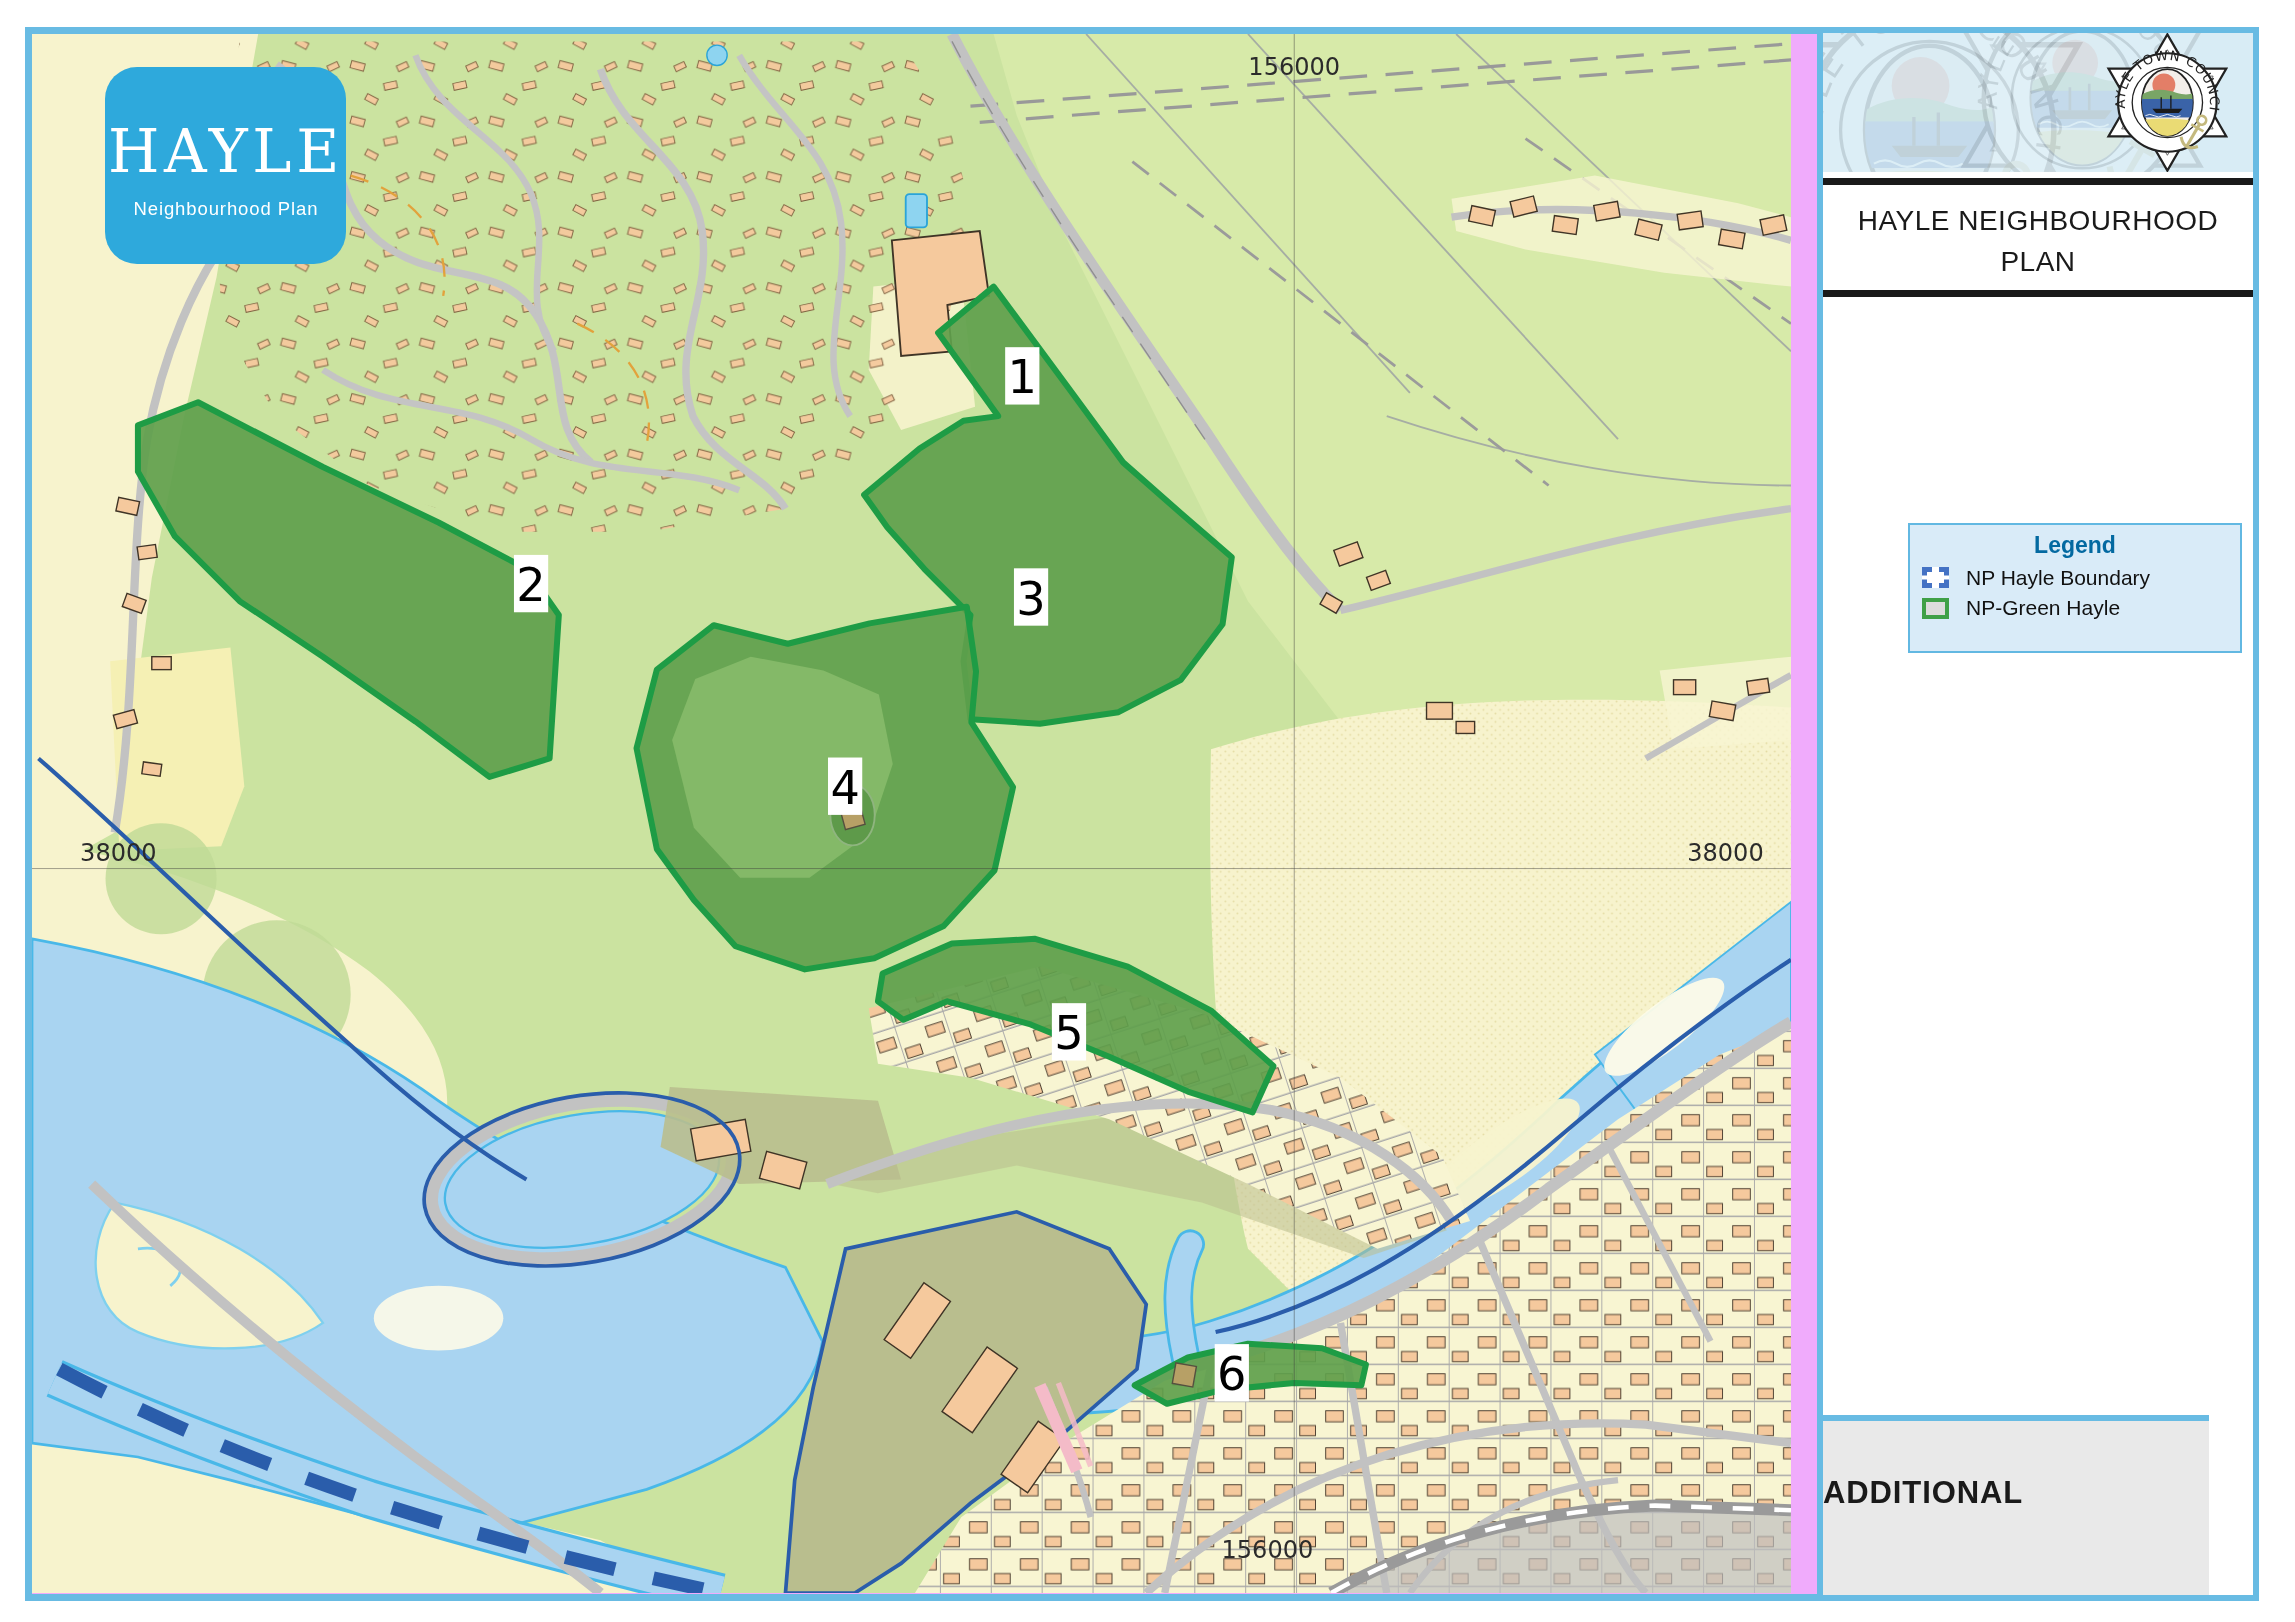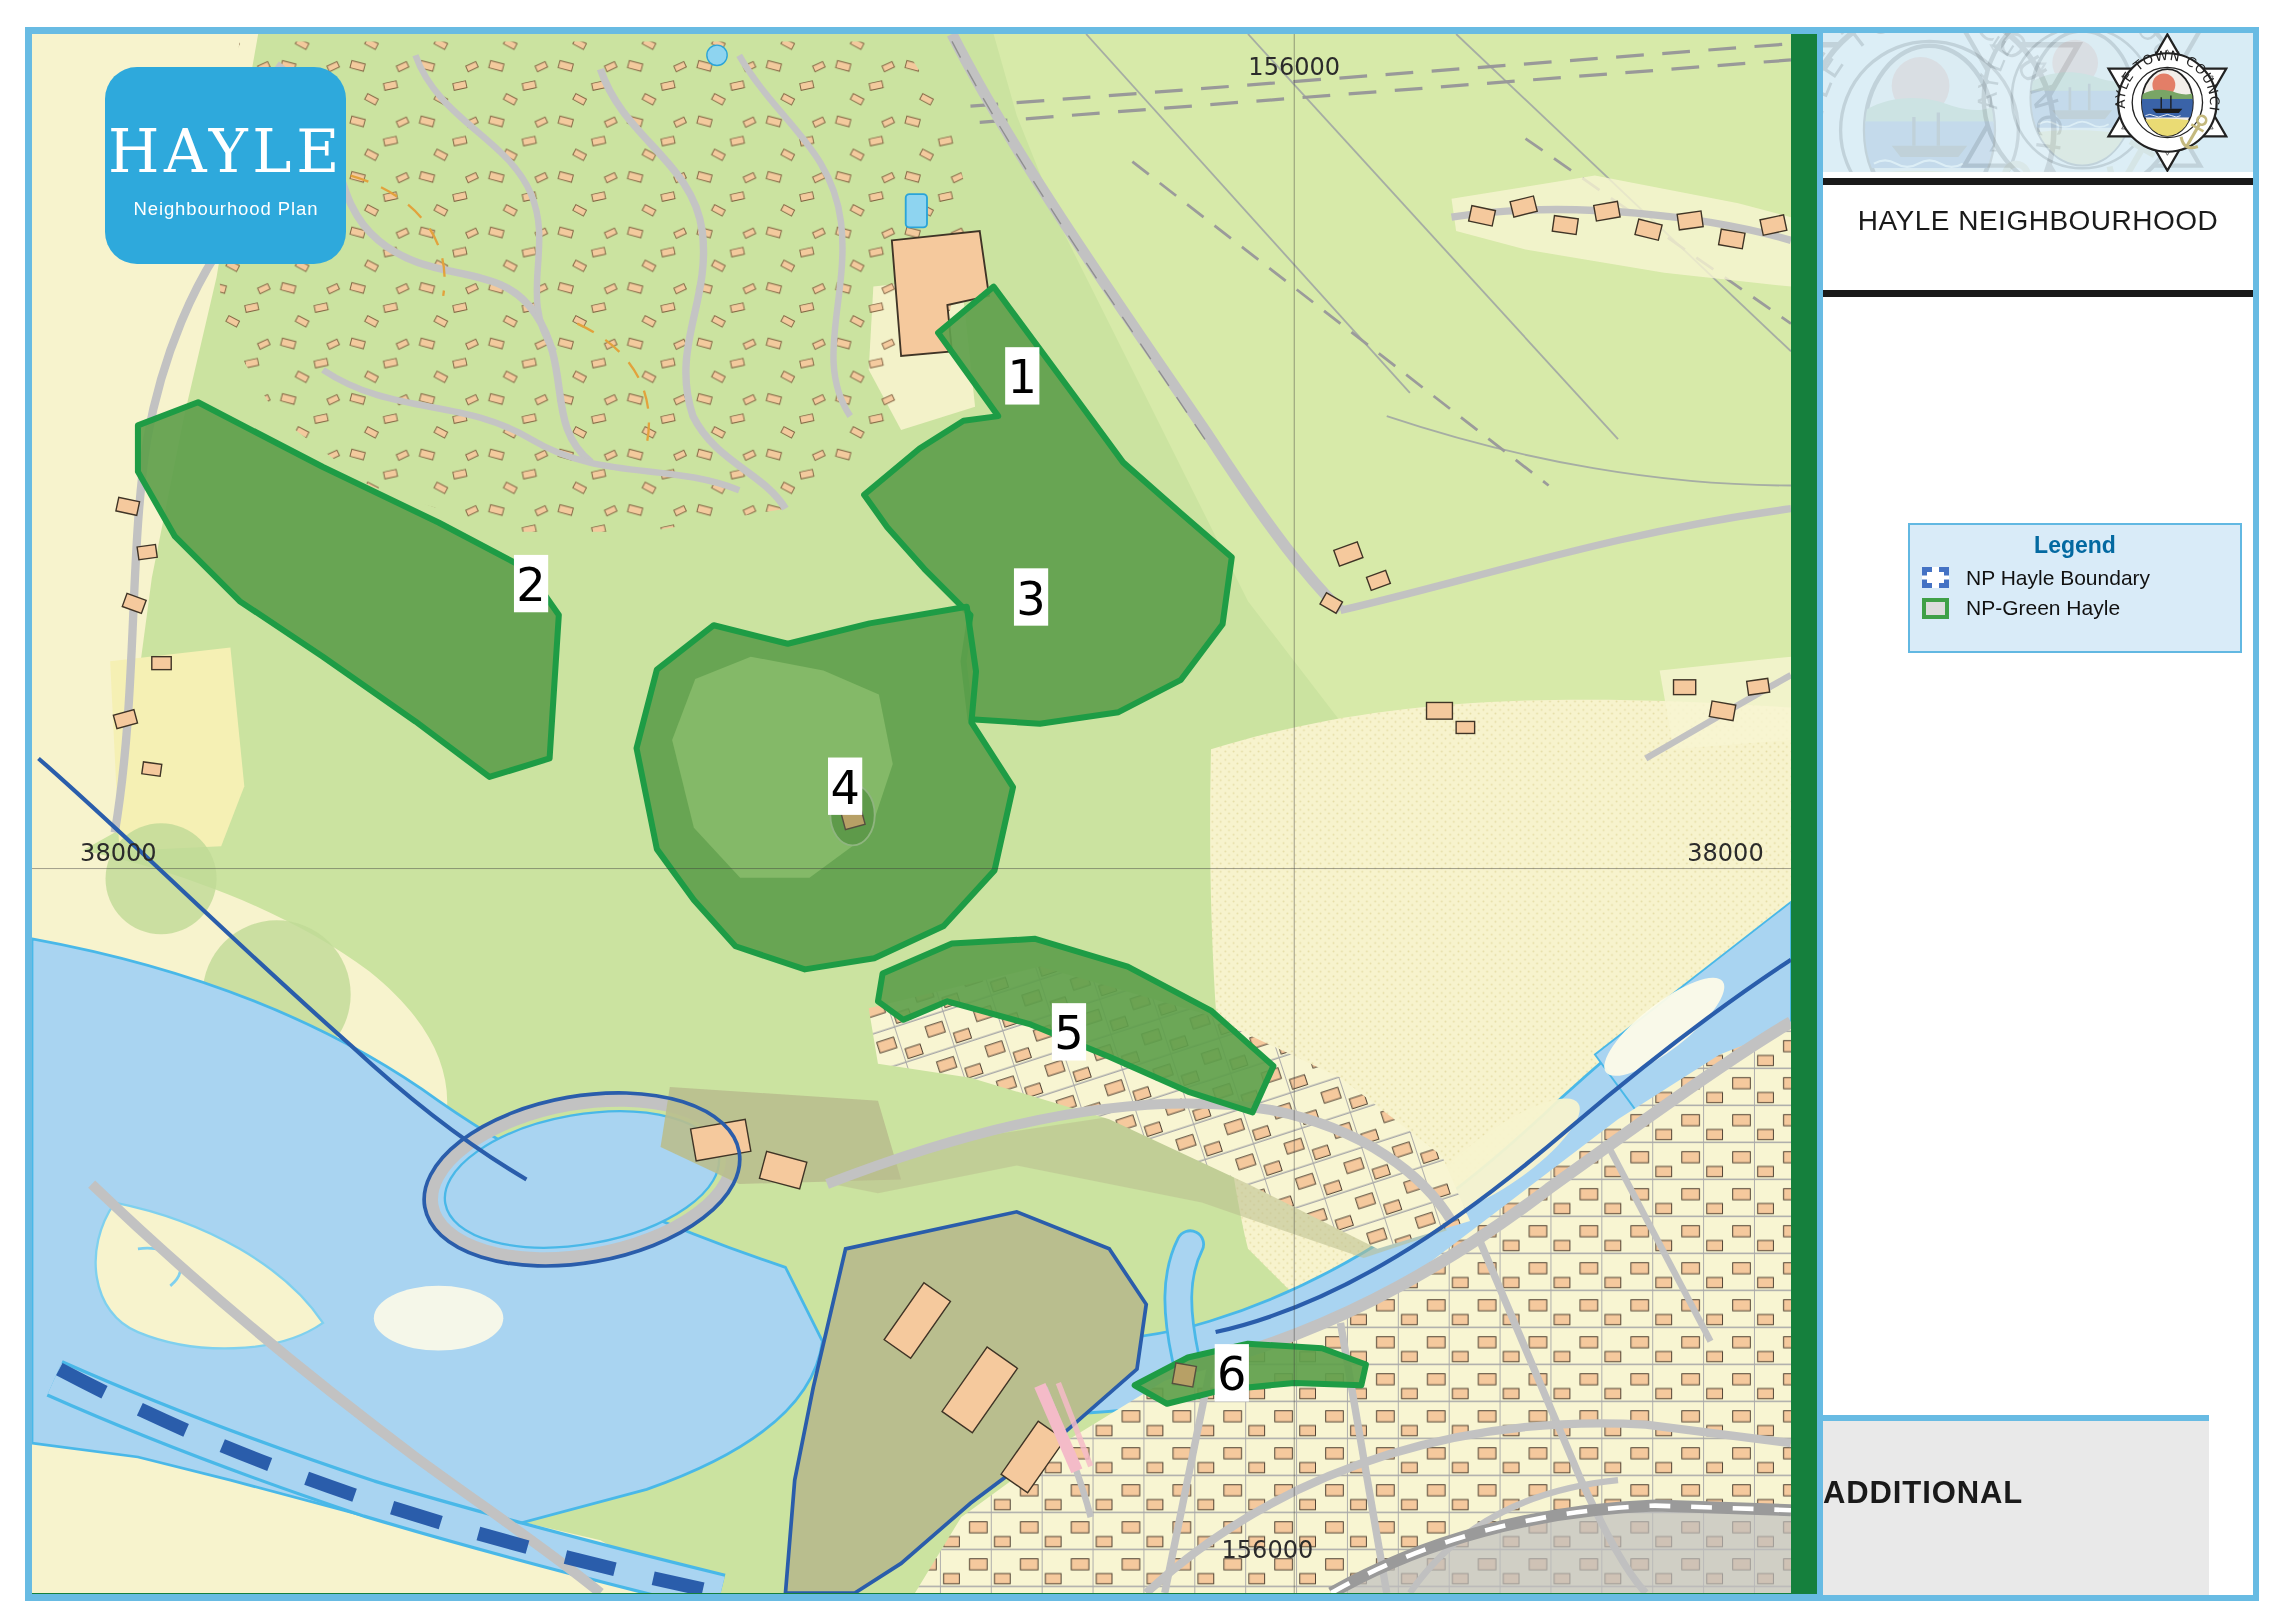--- a/index.html
+++ b/index.html
@@ -1,18 +1,18 @@
 <!DOCTYPE html>
 <html style="font-size:7.4px"><head>
 <meta charset="utf-8">
 <style>
   html,body{margin:0;padding:0;width:2295px;height:1623px;background:#ffffff;
     font-family:"Liberation Sans", sans-serif;}
   .map-frame{position:absolute;left:25.4px;top:27px;width:1986px;height:1574px;
-    border:7.4px solid #68BBE3;box-sizing:border-box;background:#15803d;overflow:hidden;}
+    border:7.4px solid #68BBE3;box-sizing:border-box;background:#f0abfc;overflow:hidden;}
   .map-frame svg.basemap{position:absolute;left:0;top:0;width:1759px;height:1559px;display:block;}
   .logo{position:absolute;left:43px;top:33px;width:241px;height:197px;border-radius:32px;
     background:#2EA9DC;text-align:center;color:#ffffff;margin-left:30px;}
   .logo .logo-title{font-family:"DejaVu Serif", serif;font-size:59px;letter-spacing:4.6px;
     margin-top:55px;line-height:60px;}
   .logo .logo-sub{font-family:"Liberation Sans", sans-serif;font-size:18.5px;letter-spacing:0.9px;
     margin-top:15.7px;}
   .side-panel{position:absolute;left:1817px;top:27px;width:442px;height:1574px;
     border:6px solid #68BBE3;box-sizing:border-box;background:#ffffff;padding-left:19px;}
   .panel-header{position:absolute;left:0;top:0;width:430px;height:139px;background:#D8ECF5;overflow:hidden;}
@@ -319,20 +319,21 @@
       <rect width="929" height="300" fill="#D8ECF5"></rect>
       <use href="#crest" transform="translate(230,210) scale(2.4)" opacity="0.12"></use>
       <use href="#crest" transform="translate(560,140) scale(1.9)" opacity="0.12"></use>
       <use href="#crest" transform="translate(744,150) scale(0.95)"></use>
     </svg>
   </div>
 
   <div class="rule rule1"></div>
   <div class="panel-title">
     <div>HAYLE NEIGHBOURHOOD</div>
+    <div>PLAN</div>
   </div>
   <div class="rule rule2"></div>
 
   <div class="legend-box">
     <div class="legend-title">Legend</div>
     <div class="legend-row">
       <div class="swatch-boundary"></div>
       <div class="legend-label">NP Hayle Boundary</div>
     </div>
     <div class="legend-row">

